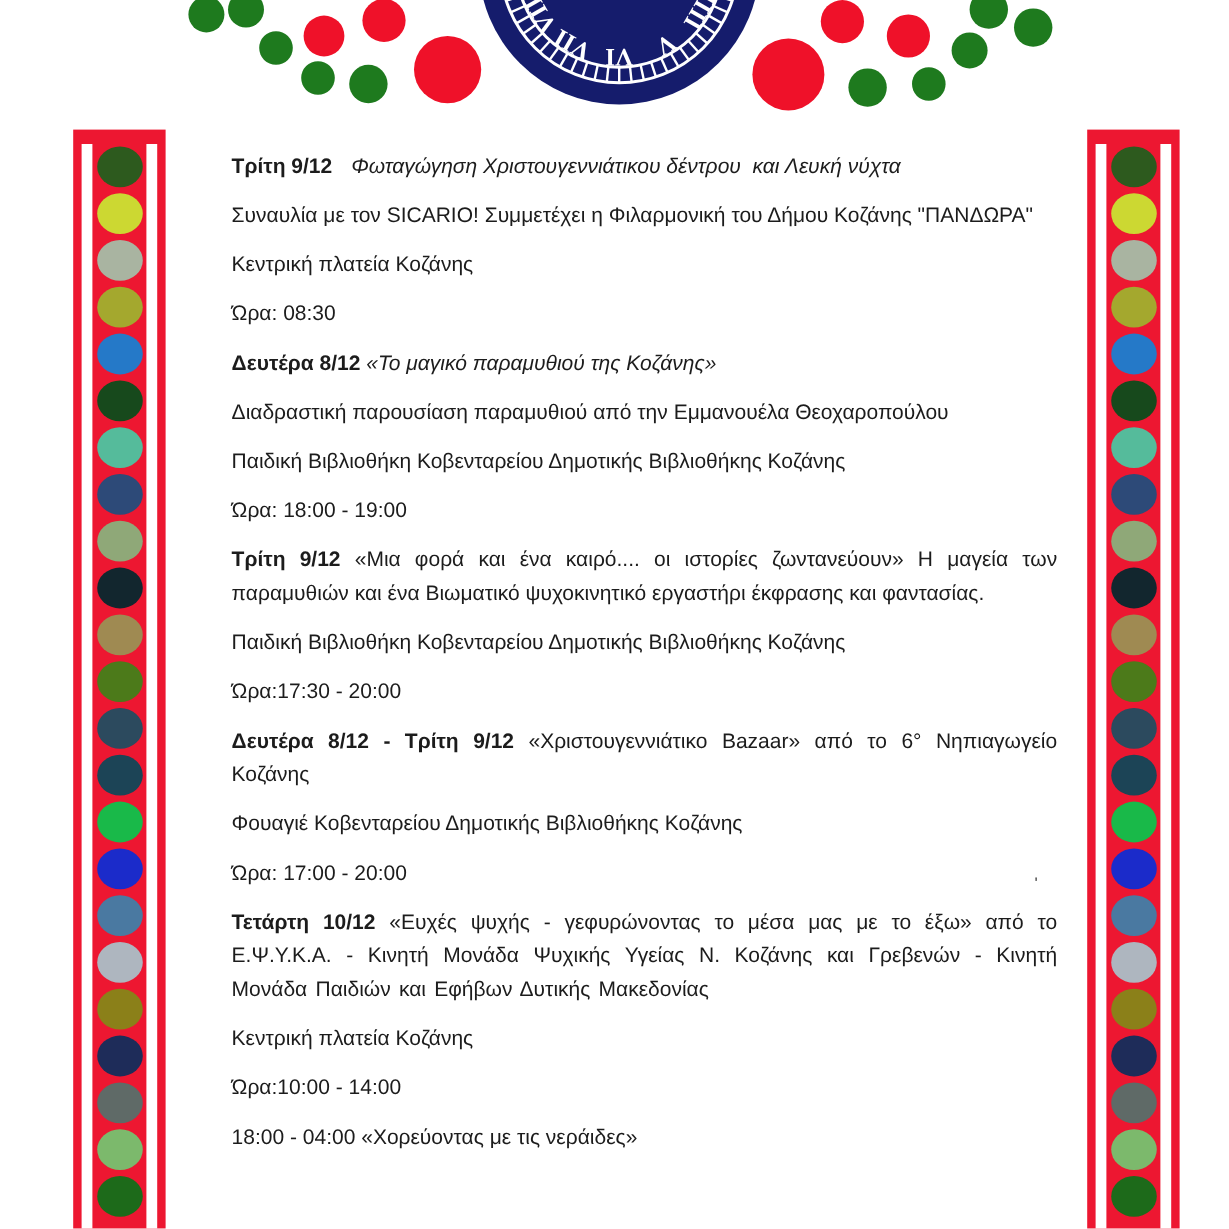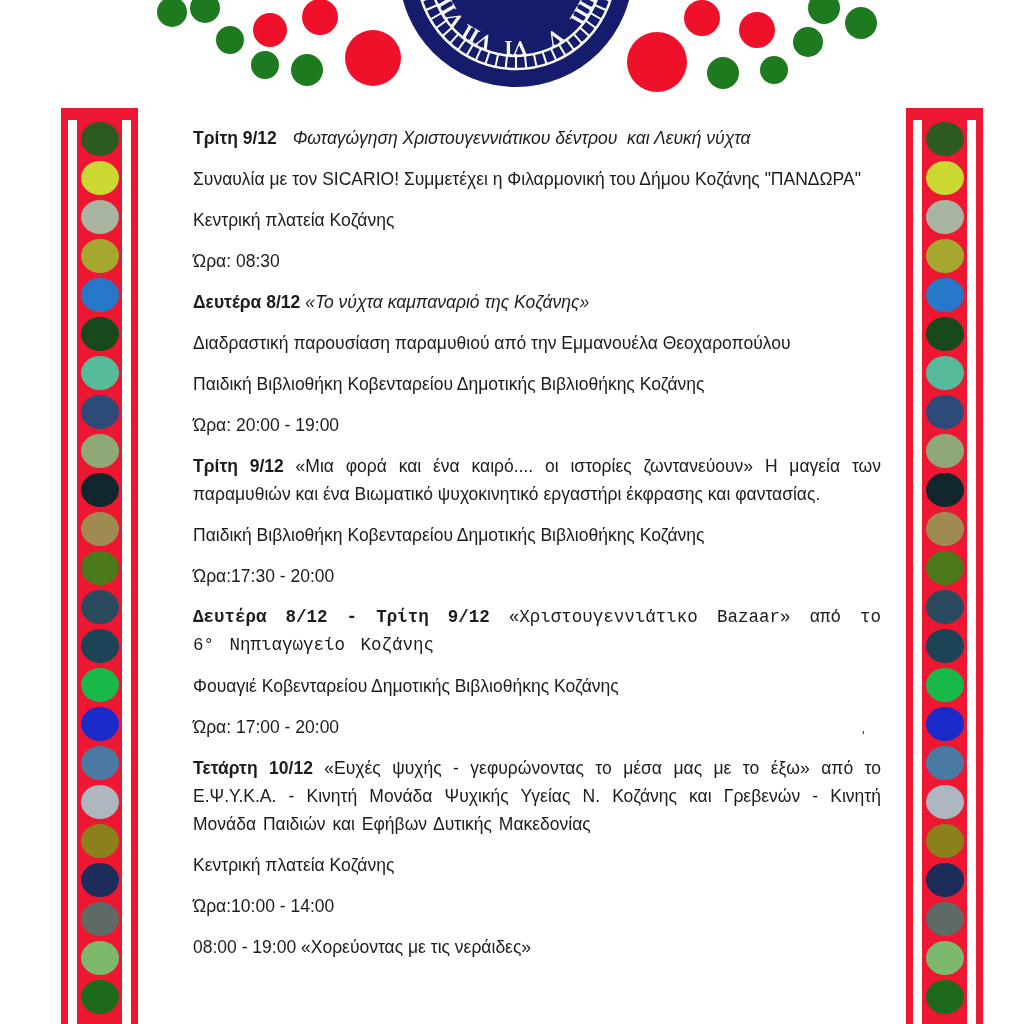--- a/index.html
+++ b/index.html
@@ -12,21 +12,21 @@
   .stripe{position:absolute;top:12px;bottom:0;width:9px;background:#fff;}
   .bdot{position:absolute;left:19.5px;width:38px;height:34px;border-radius:50%;}
   .doc{position:absolute;left:193px;top:114px;width:688px;color:#1c1c1c;
        font-size:17.5px;line-height:28px;margin-top:10px;}
   .para{margin:0 0 13px 0;}
   .b{font-weight:bold;}
   .i{font-style:italic;}
   .gap{margin-right:11px;}
   .justify{text-align:justify;}
   .nowrap{white-space:nowrap;}
-  .wide{word-spacing:5px;font-family:Liberation Mono, monospace;}
+  .wide{word-spacing:5px;}
   .wide2{word-spacing:2px;}
   .stray{position:absolute;left:862px;top:728px;font-size:14px;color:#444;}
 </style>
 </head>
 <body>
 
 <div class="page">
   <svg id="header-art" width="1024" height="145" viewBox="0 0 1024 145">
       <circle cx="172" cy="12" r="15" fill="#1E7A1E"></circle>
       <circle cx="205" cy="8" r="15" fill="#1E7A1E"></circle>
@@ -198,29 +198,29 @@
       <div class="bdot" style="top: 755px; background: rgb(30, 44, 89);"></div>
       <div class="bdot" style="top: 794px; background: rgb(95, 106, 103);"></div>
       <div class="bdot" style="top: 833px; background: rgb(124, 185, 108);"></div>
       <div class="bdot" style="top: 872px; background: rgb(29, 106, 26);"></div>
     </div>
   <div id="doc" class="doc">
       <p class="para nowrap"><span class="b gap">Τρίτη 9/12</span> <span class="i">Φωταγώγηση Χριστουγεννιάτικου δέντρου &nbsp;και Λευκή νύχτα</span></p>
       <p class="para nowrap"><span class="">Συναυλία με τον SICARIO! Συμμετέχει η Φιλαρμονική του Δήμου Κοζάνης "ΠΑΝΔΩΡΑ"</span></p>
       <p class="para nowrap"><span class="">Κεντρική πλατεία Κοζάνης</span></p>
       <p class="para nowrap"><span class="">Ώρα: 08:30</span></p>
-      <p class="para nowrap"><span class="b">Δευτέρα 8/12</span> <span class="i">«Το νύχτα καμπαναριό της Κοζάνης»</span></p>
+      <p class="para nowrap"><span class="b">Δευτέρα 8/12</span> <span class="i">«Το μαγικό παραμυθιού της Κοζάνης»</span></p>
       <p class="para nowrap"><span class="">Διαδραστική παρουσίαση παραμυθιού από την Εμμανουέλα Θεοχαροπούλου</span></p>
       <p class="para nowrap"><span class="">Παιδική Βιβλιοθήκη Κοβενταρείου Δημοτικής Βιβλιοθήκης Κοζάνης</span></p>
-      <p class="para nowrap"><span class="">Ώρα: 20:00 - 19:00</span></p>
+      <p class="para nowrap"><span class="">Ώρα: 18:00 - 19:00</span></p>
       <p class="para justify"><span class="b">Τρίτη 9/12</span> <span class="">«Μια φορά και ένα καιρό.... οι ιστορίες ζωντανεύουν» Η μαγεία των παραμυθιών και ένα Βιωματικό ψυχοκινητικό εργαστήρι έκφρασης και φαντασίας.</span></p>
       <p class="para nowrap"><span class="">Παιδική Βιβλιοθήκη Κοβενταρείου Δημοτικής Βιβλιοθήκης Κοζάνης</span></p>
       <p class="para nowrap"><span class="">Ώρα:17:30 - 20:00</span></p>
       <p class="para justify wide"><span class="b">Δευτέρα 8/12 - Τρίτη 9/12</span> <span class="">«Χριστουγεννιάτικο Bazaar» από το 6° Νηπιαγωγείο Κοζάνης</span></p>
       <p class="para nowrap"><span class="">Φουαγιέ Κοβενταρείου Δημοτικής Βιβλιοθήκης Κοζάνης</span></p>
       <p class="para nowrap"><span class="">Ώρα: 17:00 - 20:00</span></p>
       <p class="para justify wide2"><span class="b">Τετάρτη 10/12</span> <span class="">«Ευχές ψυχής - γεφυρώνοντας το μέσα μας με το έξω» από το Ε.Ψ.Υ.Κ.Α. - Κινητή Μονάδα Ψυχικής Υγείας Ν. Κοζάνης και Γρεβενών - Κινητή Μονάδα Παιδιών και Εφήβων Δυτικής Μακεδονίας</span></p>
       <p class="para nowrap"><span class="">Κεντρική πλατεία Κοζάνης</span></p>
       <p class="para nowrap"><span class="">Ώρα:10:00 - 14:00</span></p>
-      <p class="para nowrap"><span class="">08:00 - 19:00 «Χορεύοντας με τις νεράιδες»</span></p>
+      <p class="para nowrap"><span class="">18:00 - 04:00 «Χορεύοντας με τις νεράιδες»</span></p>
     </div>
   <span class="stray">'</span>
 </div>
 
 </body></html>

